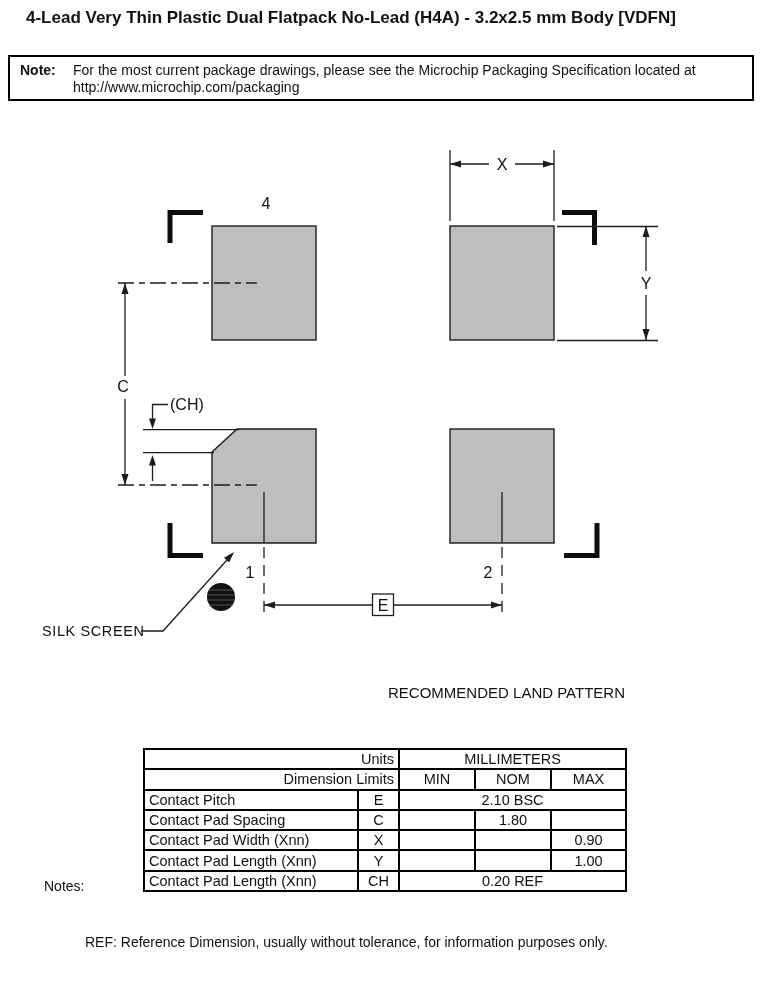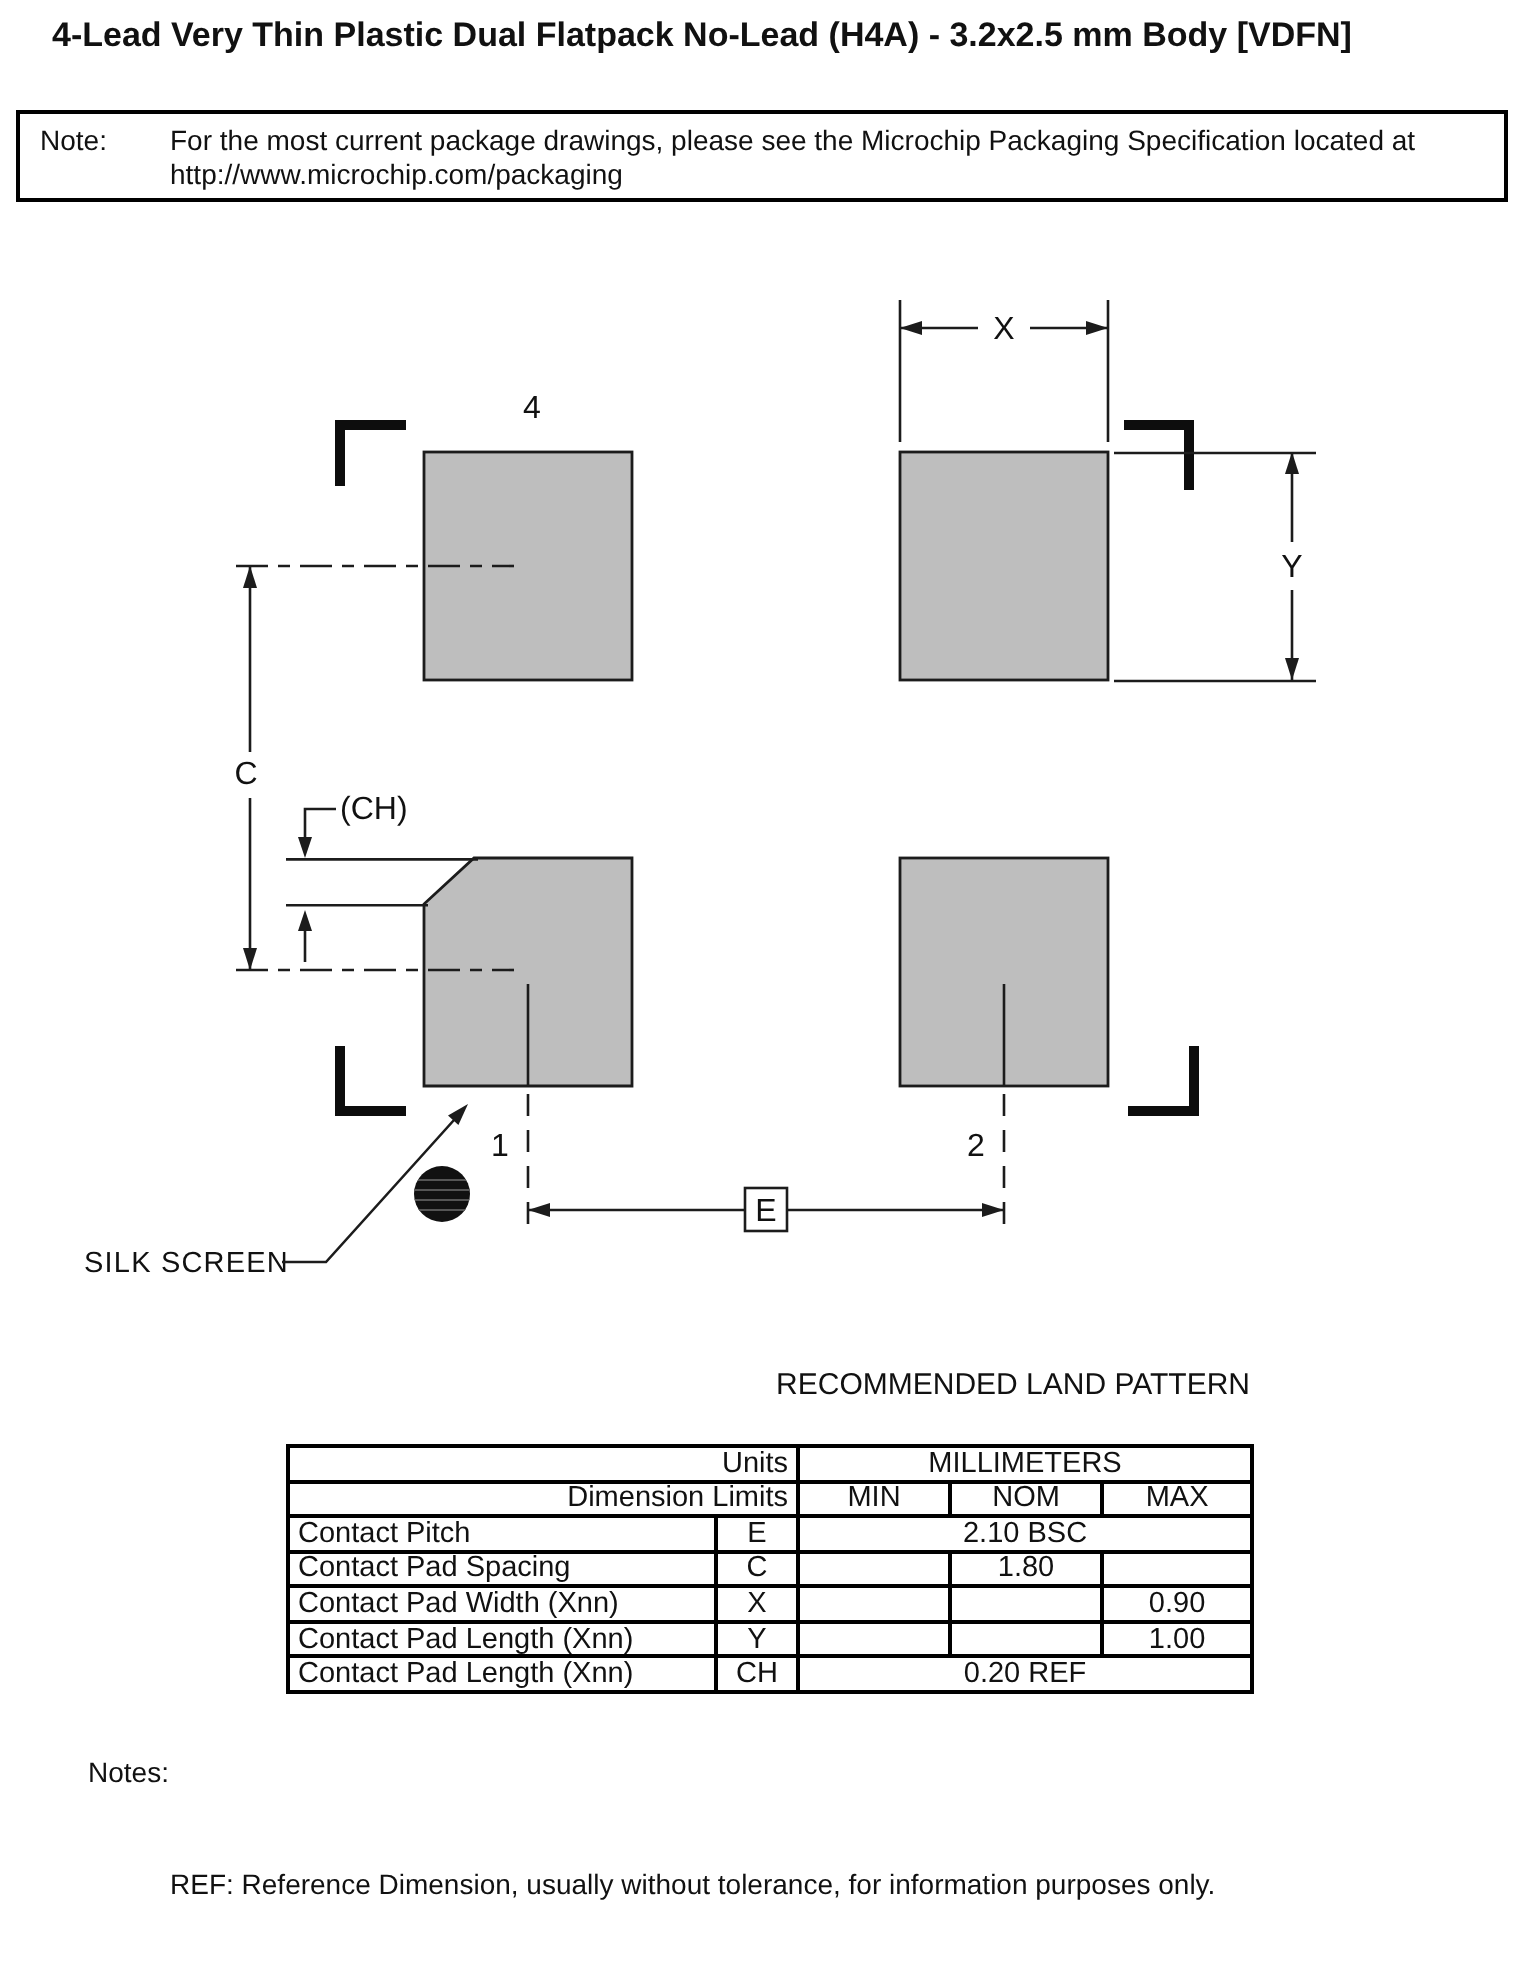--- a/index.html
+++ b/index.html
@@ -1,34 +1,34 @@
 <!DOCTYPE html>
 <html><head>
 <meta charset="utf-8">
 <style>
   html,body{margin:0;padding:0;background:#ffffff;}
   #page{position:relative;width:764px;height:988px;background:#ffffff;overflow:hidden;
         font-family:"Liberation Sans",sans-serif;color:#111;}
   .abs{position:absolute;}
   #title{left:8px;top:8px;font-size:17px;font-weight:bold;white-space:nowrap;letter-spacing:0px;margin-left:18px;}
   #notebox{left:8px;top:55px;width:742px;height:42px;border:2px solid #000;}
-  #note-label{position:absolute;left:10px;top:5px;font-size:14px;font-weight:normal;}
-  .note-line{position:absolute;left:75px;font-size:14px;white-space:nowrap;}
+  #note-label{position:absolute;left:10px;top:5px;font-size:14px;font-weight:bold;}
+  .note-line{position:absolute;left:63px;font-size:14px;white-space:nowrap;}
   #note-l1{top:5px;} #note-l2{top:22px;}
   #drawing{left:0;top:120px;}
   svg text{font-family:"Liberation Sans",sans-serif;font-size:16px;fill:#111;}
   svg text.small{font-size:14.5px;letter-spacing:0.6px;}
   .ln{stroke:#1c1c1c;stroke-width:1.3;fill:none;}
   .dashdot{stroke-dasharray:16 5 6 5;}
   .pindash{stroke-dasharray:11 7;}
   .thick{stroke:#0d0d0d;stroke-width:5;fill:none;}
   .ah{fill:#1c1c1c;stroke:none;}
   .pad{stroke:#1c1c1c;stroke-width:1.4;}
   #heading{left:143px;top:684px;width:482px;text-align:right;font-size:15px;white-space:nowrap;}
-  #dimtable{position:absolute;left:143px;top:722px;width:482px;height:125px;border-collapse:collapse;table-layout:fixed;}
+  #dimtable{position:absolute;left:143px;top:748px;width:482px;height:144px;border-collapse:collapse;table-layout:fixed;}
   #dimtable td{border:2px solid #000;font-size:14.5px;line-height:14px;height:13px;padding:0 4px;
                white-space:nowrap;overflow:hidden;}
   #dimtable td.r{text-align:right;}
   #dimtable td.c{text-align:center;padding:0;}
   #notes-heading{left:44px;top:878px;font-size:14px;}
   #note-item1{left:44px;top:900px;font-size:14px;white-space:nowrap;}
   #note-item1 .num{display:inline-block;width:19px;}
   #note-bsc{left:85px;top:919px;font-size:14px;white-space:nowrap;}
   #note-ref{left:85px;top:934px;font-size:14px;white-space:nowrap;}
   #footer{right:7px;top:963px;font-size:14px;white-space:pre;}

